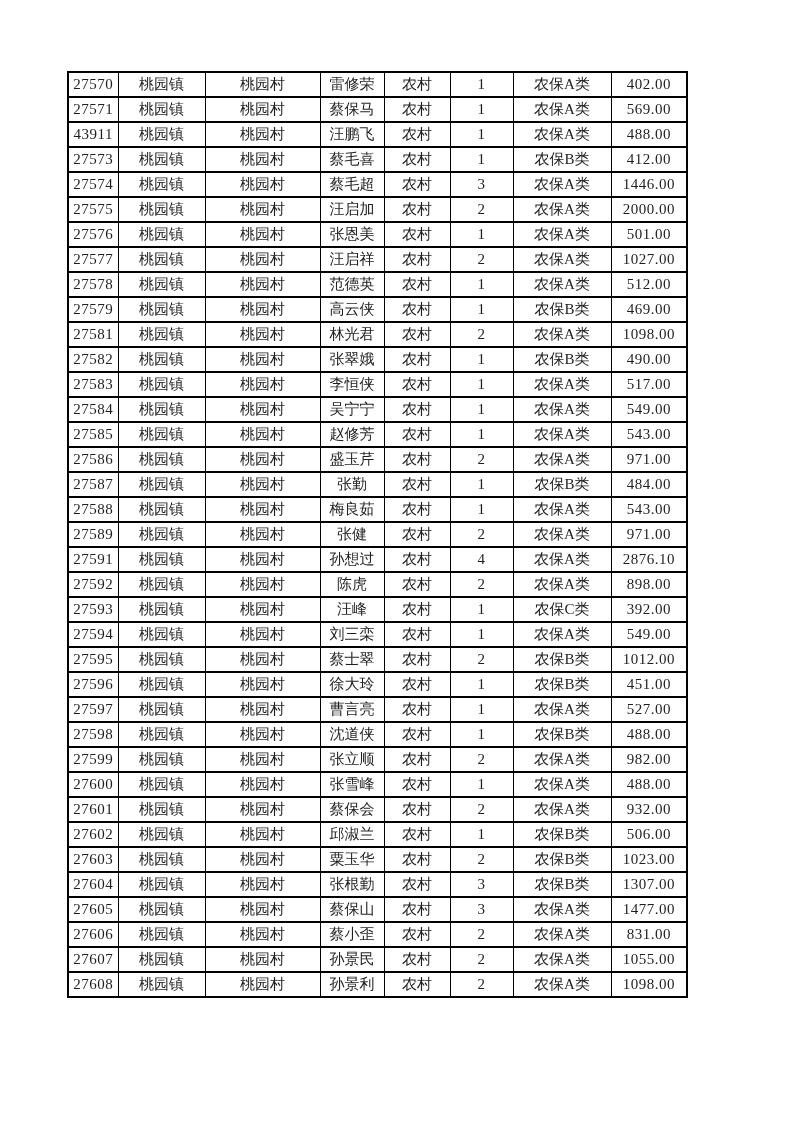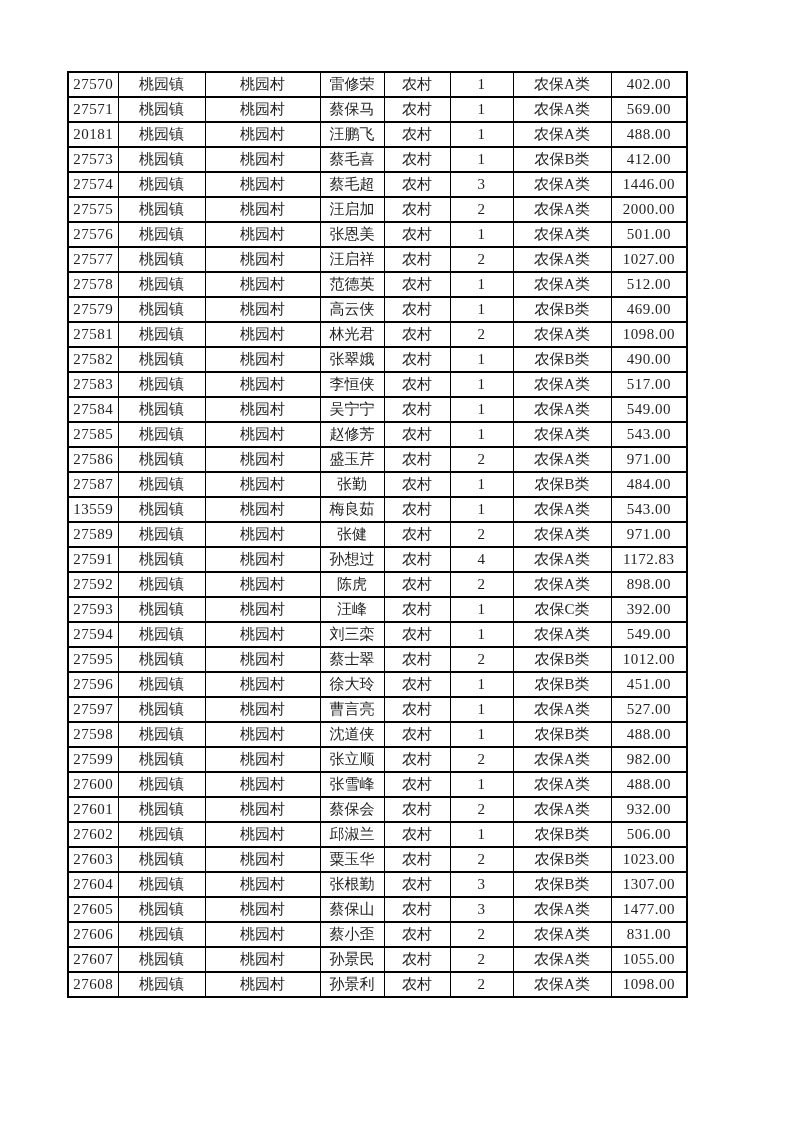--- a/index.html
+++ b/index.html
@@ -75,21 +75,21 @@
           <td class="num">27571</td>
           <td>桃园镇</td>
           <td>桃园村</td>
           <td>蔡保马</td>
           <td>农村</td>
           <td class="num">1</td>
           <td>农保A类</td>
           <td class="num">569.00</td>
         </tr>
         <tr>
-          <td class="num">20181</td>
+          <td class="num">43911</td>
           <td>桃园镇</td>
           <td>桃园村</td>
           <td>汪鹏飞</td>
           <td>农村</td>
           <td class="num">1</td>
           <td>农保A类</td>
           <td class="num">488.00</td>
         </tr>
         <tr>
           <td class="num">27573</td>
@@ -225,21 +225,21 @@
           <td class="num">27587</td>
           <td>桃园镇</td>
           <td>桃园村</td>
           <td>张勤</td>
           <td>农村</td>
           <td class="num">1</td>
           <td>农保B类</td>
           <td class="num">484.00</td>
         </tr>
         <tr>
-          <td class="num">13559</td>
+          <td class="num">27588</td>
           <td>桃园镇</td>
           <td>桃园村</td>
           <td>梅良茹</td>
           <td>农村</td>
           <td class="num">1</td>
           <td>农保A类</td>
           <td class="num">543.00</td>
         </tr>
         <tr>
           <td class="num">27589</td>
@@ -252,21 +252,21 @@
           <td class="num">971.00</td>
         </tr>
         <tr>
           <td class="num">27591</td>
           <td>桃园镇</td>
           <td>桃园村</td>
           <td>孙想过</td>
           <td>农村</td>
           <td class="num">4</td>
           <td>农保A类</td>
-          <td class="num">1172.83</td>
+          <td class="num">2876.10</td>
         </tr>
         <tr>
           <td class="num">27592</td>
           <td>桃园镇</td>
           <td>桃园村</td>
           <td>陈虎</td>
           <td>农村</td>
           <td class="num">2</td>
           <td>农保A类</td>
           <td class="num">898.00</td>

